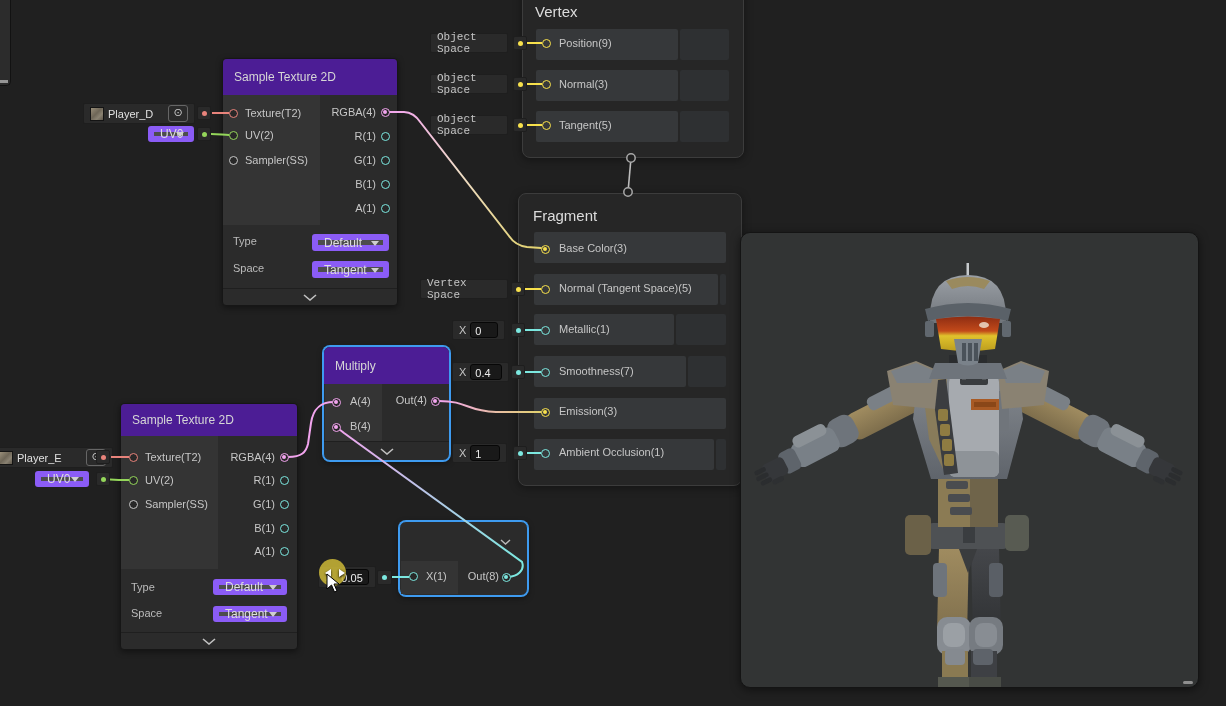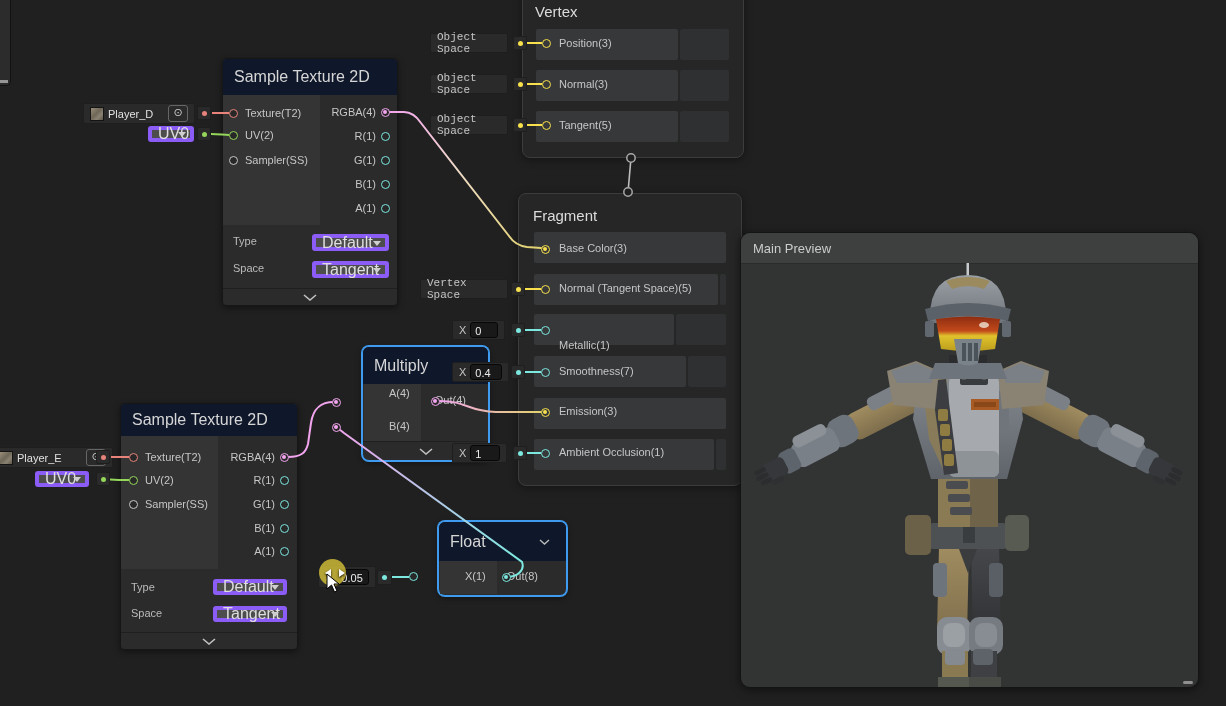--- a/index.html
+++ b/index.html
@@ -1,31 +1,31 @@
 <!DOCTYPE html>
 <html><head>
 <meta charset="utf-8">
 <style>
   html,body{margin:0;padding:0;}
   body{width:1226px;height:706px;position:relative;overflow:hidden;background:#202020;
        font-family:"Liberation Sans","DejaVu Sans",sans-serif;}
   
   .node{position:absolute;background:#2B2B2B;border:1px solid #161616;border-radius:4px;box-shadow:0 2px 6px rgba(0,0,0,.45);}
-  .node.selected{border:1px solid #3E9BF0;box-shadow:0 0 0 1px #3E9BF0,0 2px 6px rgba(0,0,0,.45);border-radius:7px;margin-left:39px;}
-  .nhead{position:absolute;left:0;top:0;right:0;background:#0f172a;color:#D6D6D6;font-size:16px;
+  .node.selected{border:1px solid #3E9BF0;box-shadow:0 0 0 1px #3E9BF0,0 2px 6px rgba(0,0,0,.45);border-radius:7px;}
+  .nhead{position:absolute;left:0;top:0;right:0;background:#4c1d95;color:#D6D6D6;font-size:12px;
          padding-left:11px;display:flex;align-items:center;border-radius:4px 4px 0 0;}
   .incol{position:absolute;background:#343434;}
   .plabel{position:absolute;font-size:11px;color:#C6C6C6;white-space:nowrap;}
   .plabel.r{text-align:center;}
   .port{position:absolute;width:9px;height:9px;border-radius:50%;box-sizing:border-box;
         border:1.5px solid currentColor;background:#282828;z-index:6;}
   .port.row{background:#36383A;}
   .port i{display:block;width:4px;height:4px;border-radius:50%;background:currentColor;margin:1px 0 0 1px;}
-  .ddl{position:absolute;background:#4D4D4D;border:4px solid #8b5cf6;border-radius:3px;color:#DEDEDE;
-       font-size:16px;padding:0 16px 0 6px;display:flex;align-items:center;box-sizing:border-box;}
+  .ddl{position:absolute;background:#4D4D4D;border:6px solid #8b5cf6;border-radius:3px;color:#DEDEDE;
+       font-size:12px;padding:0 16px 0 6px;display:flex;align-items:center;box-sizing:border-box;}
   .ddl::after{content:"";position:absolute;right:4px;top:50%;margin-top:-2px;width:0;height:0;
        border:4px solid transparent;border-top:5px solid #CFCFCF;border-bottom:none;}
   .pill{position:absolute;background:#2A2A2A;border:1px solid #1E1E1E;border-radius:2px;color:#C4C4C4;
         font-size:11px;display:flex;align-items:center;gap:4px;padding:0 6px;box-sizing:border-box;z-index:3;}
   .pill.center{justify-content:center;font-family:Liberation Mono, monospace;}
   .dotbox{position:absolute;width:14px;height:14px;background:#2A2A2A;border:1px solid #1E1E1E;
           border-radius:2px;box-sizing:border-box;z-index:4;}
   .dotbox i{display:block;width:5px;height:5px;border-radius:50%;background:currentColor;margin:3.5px auto;}
   .xbox{background:#191919;border:1px solid #070707;border-radius:3px;color:#ECECEC;font-size:11px;
         height:16px;line-height:16px;padding:0 4px;box-sizing:border-box;}
@@ -68,40 +68,40 @@
   </div>
 
 <div class="stack" style="left:522px;top:-14px;width:220px;height:170px;">
   <div class="stitle" style="left:12px;top:16px;">Vertex</div>
   <div class="vfrow" style="left:13px;top:42px;width:142px;height:31px;"></div>
   <div class="vfsub" style="left:157px;top:42px;width:49px;height:31px;"></div>
   <div class="vfrow" style="left:13px;top:83px;width:142px;height:31px;"></div>
   <div class="vfsub" style="left:157px;top:83px;width:49px;height:31px;"></div>
   <div class="vfrow" style="left:13px;top:124px;width:142px;height:31px;"></div>
   <div class="vfsub" style="left:157px;top:124px;width:49px;height:31px;"></div>
-  <div class="plabel" style="left:36px;top:50px;">Position(3)</div>
+  <div class="plabel" style="left:36px;top:50px;">Position(9)</div>
   <div class="plabel" style="left:36px;top:91px;">Normal(3)</div>
   <div class="plabel" style="left:36px;top:132px;">Tangent(5)</div>
 </div>
 
 <div class="stack" style="left:518px;top:193px;width:222px;height:291px;">
   <div class="stitle" style="left:14px;top:13px;">Fragment</div>
   <div class="vfrow" style="left:15px;top:38px;width:192px;height:31px;"></div>
   <div class="vfrow" style="left:15px;top:80px;width:184px;height:31px;"></div>
   <div class="vfsub" style="left:201px;top:80px;width:6px;height:31px;"></div>
   <div class="vfrow" style="left:15px;top:120px;width:140px;height:31px;"></div>
   <div class="vfsub" style="left:157px;top:120px;width:50px;height:31px;"></div>
   <div class="vfrow" style="left:15px;top:162px;width:152px;height:31px;"></div>
   <div class="vfsub" style="left:169px;top:162px;width:38px;height:31px;"></div>
   <div class="vfrow" style="left:15px;top:204px;width:192px;height:31px;"></div>
   <div class="vfrow" style="left:15px;top:245px;width:180px;height:31px;"></div>
   <div class="vfsub" style="left:197px;top:245px;width:10px;height:31px;"></div>
   <div class="plabel" style="left:40px;top:48px;">Base Color(3)</div>
   <div class="plabel" style="left:40px;top:88px;">Normal (Tangent Space)(5)</div>
-  <div class="plabel" style="left:40px;top:145px;">Metallic(1)</div>
+  <div class="plabel" style="left:40px;top:129px;">Metallic(1)</div>
   <div class="plabel" style="left:40px;top:171px;">Smoothness(7)</div>
   <div class="plabel" style="left:40px;top:211px;">Emission(3)</div>
   <div class="plabel" style="left:40px;top:252px;">Ambient Occlusion(1)</div>
 </div>
 
 <div class="node" style="left:222px;top:58px;width:174px;height:246px;">
   <div class="nhead" style="height:36px;">Sample Texture 2D</div>
   <div class="incol" style="left:0;top:36px;width:97px;height:130px;"></div>
   <div class="plabel" style="left:22px;top:48px;">Texture(T2)</div>
   <div class="plabel" style="left:22px;top:70px;">UV(2)</div>
@@ -140,32 +140,31 @@
   <div class="collapserow" style="top:228px;height:16px;">
     <svg width="14" height="7">
         <path d="M1,1 L7,6 L13,1" stroke="#C0C0C0" stroke-width="1.6" fill="none"></path>
       </svg>
   </div>
 </div>
 
 <div class="node selected" style="left:323px;top:346px;width:125px;height:113px;">
   <div class="nhead" style="height:37px;border-radius:6px 6px 0 0;">Multiply</div>
   <div class="incol" style="left:1px;top:37px;width:57px;height:57px;"></div>
-  <div class="plabel" style="left:26px;top:40px;">A(4)</div>
+  <div class="plabel" style="left:26px;top:48px;">A(4)</div>
   <div class="plabel" style="left:26px;top:73px;">B(4)</div>
   <div class="plabel r" style="right:22px;top:47px;">Out(4)</div>
   <div class="collapserow" style="top:94px;height:18px;">
     <svg width="14" height="7">
         <path d="M1,1 L7,6 L13,1" stroke="#C0C0C0" stroke-width="1.6" fill="none"></path>
       </svg>
   </div>
 </div>
 
 <div class="node selected" style="left:399px;top:521px;width:127px;height:73px;">
-  <div class="nhead" style="height:39px;border-radius:6px 6px 0 0;">Float</div>
   <svg width="11" height="6" style="position:absolute;left:100px;top:17px;">
       <path d="M1,1 L5.5,5 L10,1" stroke="#B9B9B9" stroke-width="1.4" fill="none"></path>
     </svg>
   <div class="incol" style="left:1px;top:39px;width:57px;height:33px;"></div>
   <div class="plabel" style="left:26px;top:48px;">X(1)</div>
   <div class="plabel r" style="right:28px;top:48px;">Out(8)</div>
 </div>
 
 <div class="pill" style="left:83px;top:103px;width:112px;height:21px;">
   <span class="thumb"></span>
@@ -237,21 +236,20 @@
 
 <div class="pill" style="left:318px;top:566px;width:58px;height:22px;">
   <span>X</span>
   <span class="xbox" style="width:34px;">0.05</span>
 </div>
 <div class="dotbox" style="left:377px;top:570px;color:#7CE8E0;width:15px;height:15px;">
     <i></i>
   </div>
 
 <div class="preview">
-  <div class="pvhead">Main Preview</div>
   <svg width="457" height="424" viewBox="0 0 457 424" style="position:absolute;left:0;top:30px;">
     <defs>
       <linearGradient id="gMet" x1="0" y1="0" x2="0" y2="1">
           <stop offset="0" stop-color="#9BA0A6"></stop>
           <stop offset="1" stop-color="#6F747A"></stop>
         </linearGradient>
       <linearGradient id="gMet2" x1="0" y1="0" x2="0" y2="1">
           <stop offset="0" stop-color="#868B91"></stop>
           <stop offset="1" stop-color="#5F646B"></stop>
         </linearGradient>

